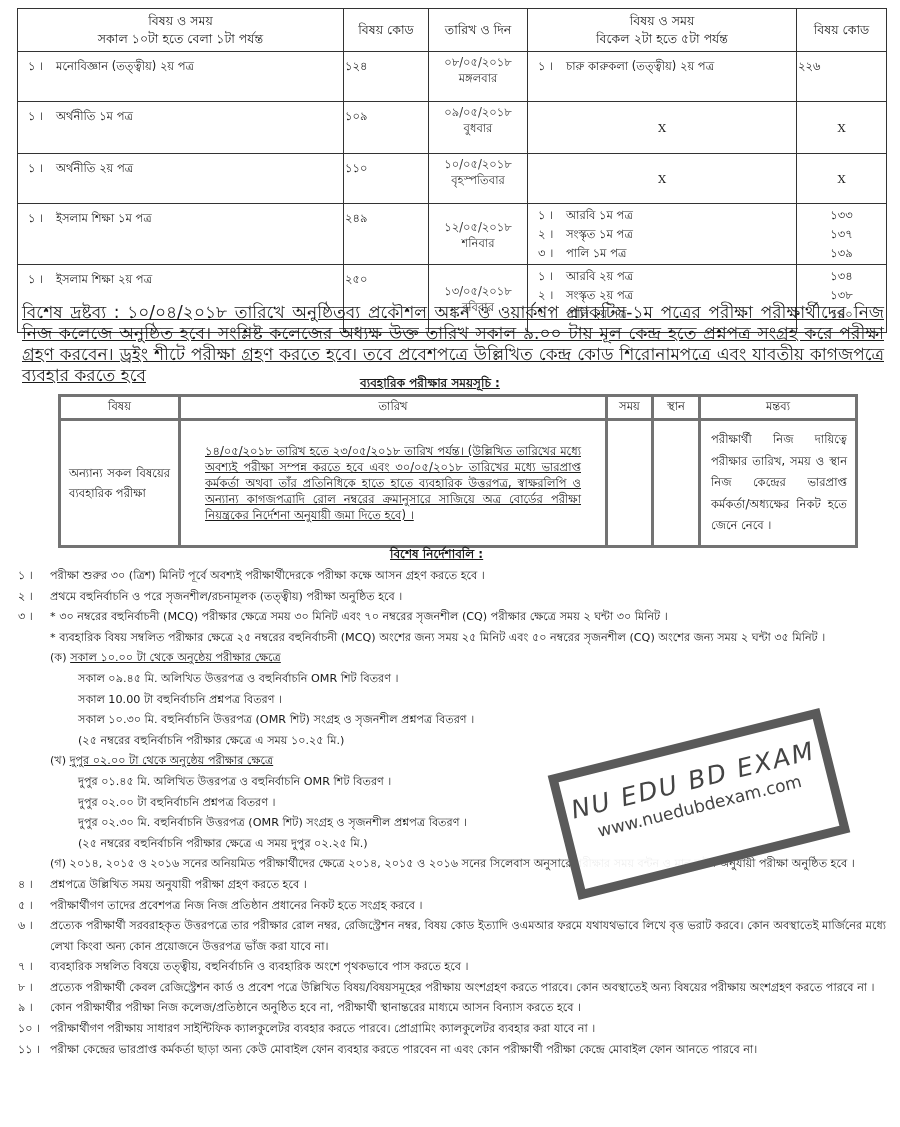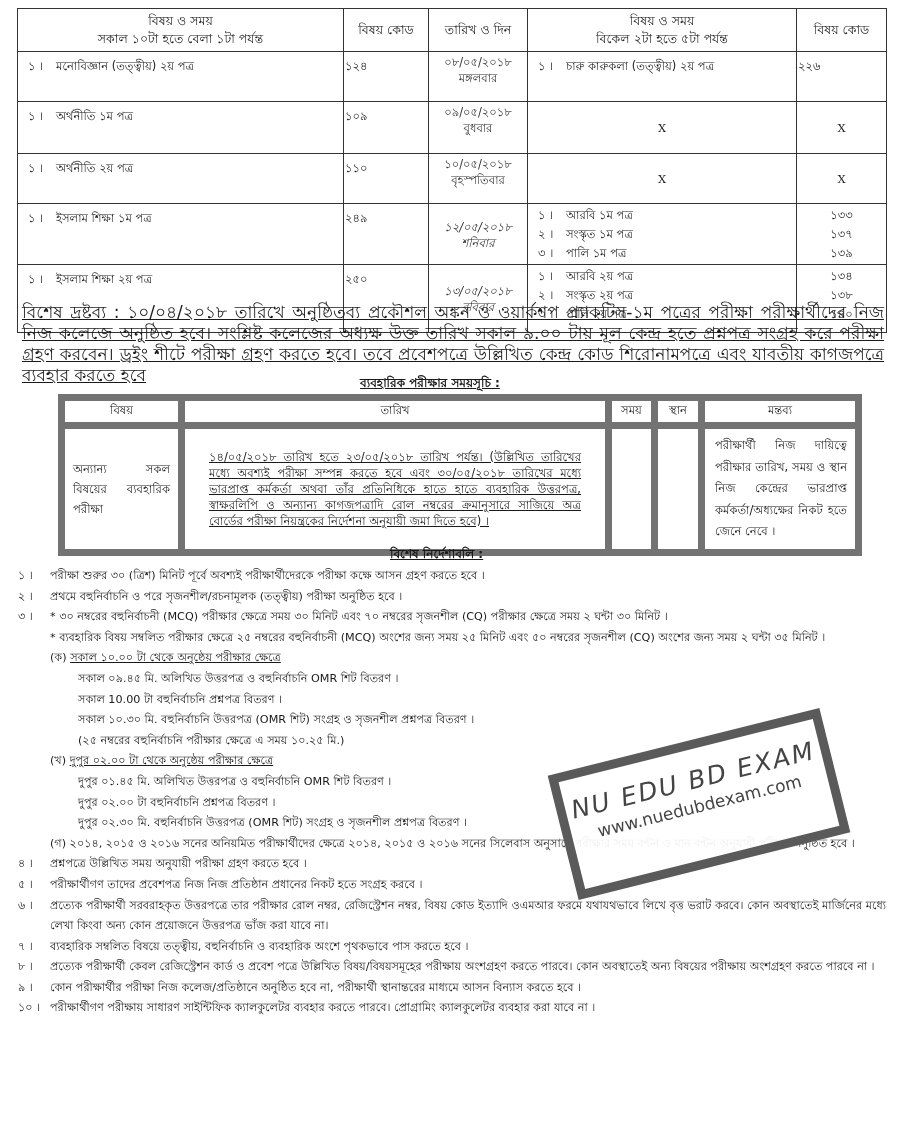--- a/index.html
+++ b/index.html
@@ -15,33 +15,33 @@
   .sched td { font-size:11.5px; }
   .sched tr.r1 td { height:42px; }
   .sched tr.r2 td { height:44px; }
   .sched tr.r3 td { height:42px; }
   .sched tr.r4 td { height:51px; }
   .sched tr.r5 td { height:60px; }
   .subj { padding:6px 0 0 10px; }
   .subj .num { display:inline-block; width:28px; }
   .code { text-align:left; padding-top:6px; }
   .date { text-align:center; padding-top:2px; line-height:16px; color:#333; }
-  .date.mid { vertical-align:middle !important;font-style:italic; }
+  .date.mid { vertical-align:middle !important; }
   .xcell { text-align:center; vertical-align:middle !important; font-family:"DejaVu Serif", serif; font-size:17px; }
   .multi { padding:2px 0 0 10px; line-height:19px; }
   .multi .num { display:inline-block; width:28px; }
   .multicode { text-align:center; padding-top:2px; line-height:19px; }
 
   .note { position:absolute; left:22px; top:302px; width:862px; font-size:17px; line-height:21px; text-align:justify;text-decoration:underline; }
 
   .h-underline { position:absolute; font-weight:bold; text-decoration:underline; font-size:12px; }
   .prac-title { left:360px; top:374px; }
 
   .prac { position:absolute; left:58px; top:394px; width:797px; table-layout:fixed; }
-  .prac th, .prac td { border:7px solid #737373; }
+  .prac th, .prac td { border:3px solid #737373; }
   .prac th { font-weight:normal; font-size:11.5px; height:18px; }
   .prac td { font-size:11.5px; vertical-align:middle; }
   .prac .p-subj { padding:0 8px; line-height:20px; text-align:justify;margin-top:8px; }
   .prac .p-date { padding:3px 24px; line-height:16px; text-align:justify;text-decoration:underline; }
   .prac .p-rem { padding:3px 8px 3px 10px; line-height:21.5px; text-align:justify; }
 
   .inst-title { left:390px; top:545px; }
   .inst { position:absolute; left:18px; top:566px; width:868px; font-size:11.2px; line-height:20.6px; }
   .inst .row { display:flex; }
   .inst .n { width:32px; flex:none; }
@@ -211,20 +211,21 @@
     <div class="row sub"><span>(ক)</span>&nbsp;<span class="u">সকাল ১০.০০ টা থেকে অনুষ্ঠেয় পরীক্ষার ক্ষেত্রে</span></div>
     <div class="row sub2">সকাল ০৯.৪৫ মি. অলিখিত উত্তরপত্র ও বহুনির্বাচনি OMR শিট বিতরণ ।</div>
     <div class="row sub2">সকাল 10.00 টা বহুনির্বাচনি প্রশ্নপত্র বিতরণ ।</div>
     <div class="row sub2">সকাল ১০.৩০ মি. বহুনির্বাচনি উত্তরপত্র (OMR শিট) সংগ্রহ ও সৃজনশীল প্রশ্নপত্র বিতরণ ।</div>
     <div class="row sub2">(২৫ নম্বরের বহুনির্বাচনি পরীক্ষার ক্ষেত্রে এ সময় ১০.২৫ মি.)</div>
 
     <div class="row sub"><span>(খ)</span>&nbsp;<span class="u">দুপুর ০২.০০ টা থেকে অনুষ্ঠেয় পরীক্ষার ক্ষেত্রে</span></div>
     <div class="row sub2">দুপুর ০১.৪৫ মি. অলিখিত উত্তরপত্র ও বহুনির্বাচনি OMR শিট বিতরণ ।</div>
     <div class="row sub2">দুপুর ০২.০০ টা বহুনির্বাচনি প্রশ্নপত্র বিতরণ ।</div>
     <div class="row sub2">দুপুর ০২.৩০ মি. বহুনির্বাচনি উত্তরপত্র (OMR শিট) সংগ্রহ ও সৃজনশীল প্রশ্নপত্র বিতরণ ।</div>
+    <div class="row sub2">(২৫ নম্বরের বহুনির্বাচনি পরীক্ষার ক্ষেত্রে এ সময় দুপুর ০২.২৫ মি.)</div>
 
     <div class="row sub">
         <span class="t">(গ) ২০১৪, ২০১৫ ও ২০১৬ সনের অনিয়মিত পরীক্ষার্থীদের ক্ষেত্রে ২০১৪, ২০১৫ ও ২০১৬ সনের সিলেবাস অনুসারে পরীক্ষার সময় বন্টন ও মান বন্টন অনুযায়ী পরীক্ষা অনুষ্ঠিত হবে ।</span>
       </div>
 
     <div class="row">
         <span class="n">৪ ।</span>
         <span class="t">প্রশ্নপত্রে উল্লিখিত সময় অনুযায়ী পরীক্ষা গ্রহণ করতে হবে ।</span>
       </div>
     <div class="row">
@@ -243,20 +244,24 @@
         <span class="n">৮ ।</span>
         <span class="t">প্রত্যেক পরীক্ষার্থী কেবল রেজিস্ট্রেশন কার্ড ও প্রবেশ পত্রে উল্লিখিত বিষয়/বিষয়সমূহের পরীক্ষায় অংশগ্রহণ করতে পারবে। কোন অবস্থাতেই অন্য বিষয়ের পরীক্ষায় অংশগ্রহণ করতে পারবে না ।</span>
       </div>
     <div class="row">
         <span class="n">৯ ।</span>
         <span class="t">কোন পরীক্ষার্থীর পরীক্ষা নিজ কলেজ/প্রতিষ্ঠানে অনুষ্ঠিত হবে না, পরীক্ষার্থী স্থানান্তরের মাধ্যমে আসন বিন্যাস করতে হবে ।</span>
       </div>
     <div class="row">
         <span class="n">১০ ।</span>
         <span class="t">পরীক্ষার্থীগণ পরীক্ষায় সাধারণ সাইন্টিফিক ক্যালকুলেটর ব্যবহার করতে পারবে। প্রোগ্রামিং ক্যালকুলেটর ব্যবহার করা যাবে না ।</span>
+      </div>
+    <div class="row">
+        <span class="n">১১ ।</span>
+        <span class="t">পরীক্ষা কেন্দ্রের ভারপ্রাপ্ত কর্মকর্তা ছাড়া অন্য কেউ মোবাইল ফোন ব্যবহার করতে পারবেন না এবং কোন পরীক্ষার্থী পরীক্ষা কেন্দ্রে মোবাইল ফোন আনতে পারবে না।</span>
       </div>
   </div>
 
   <div class="stamp">
     <div class="s1">NU EDU BD EXAM</div>
     <div class="s2">www.nuedubdexam.com</div>
   </div>
 </div>
 
 </body></html>

